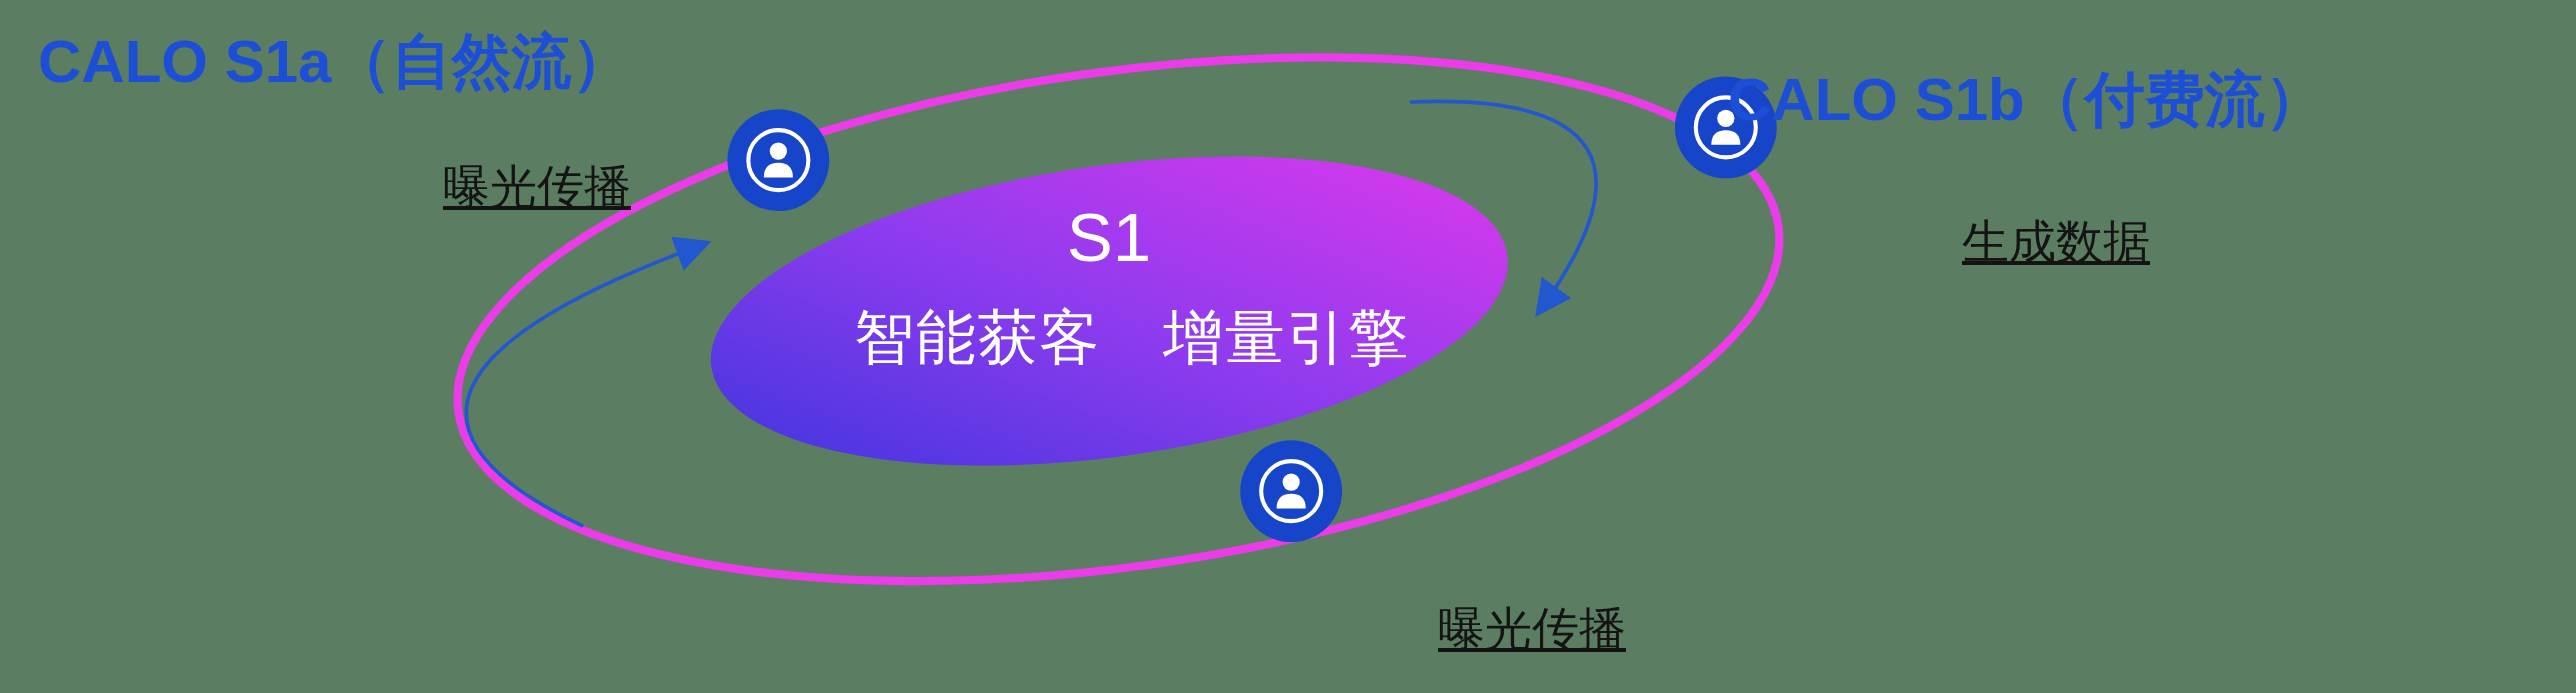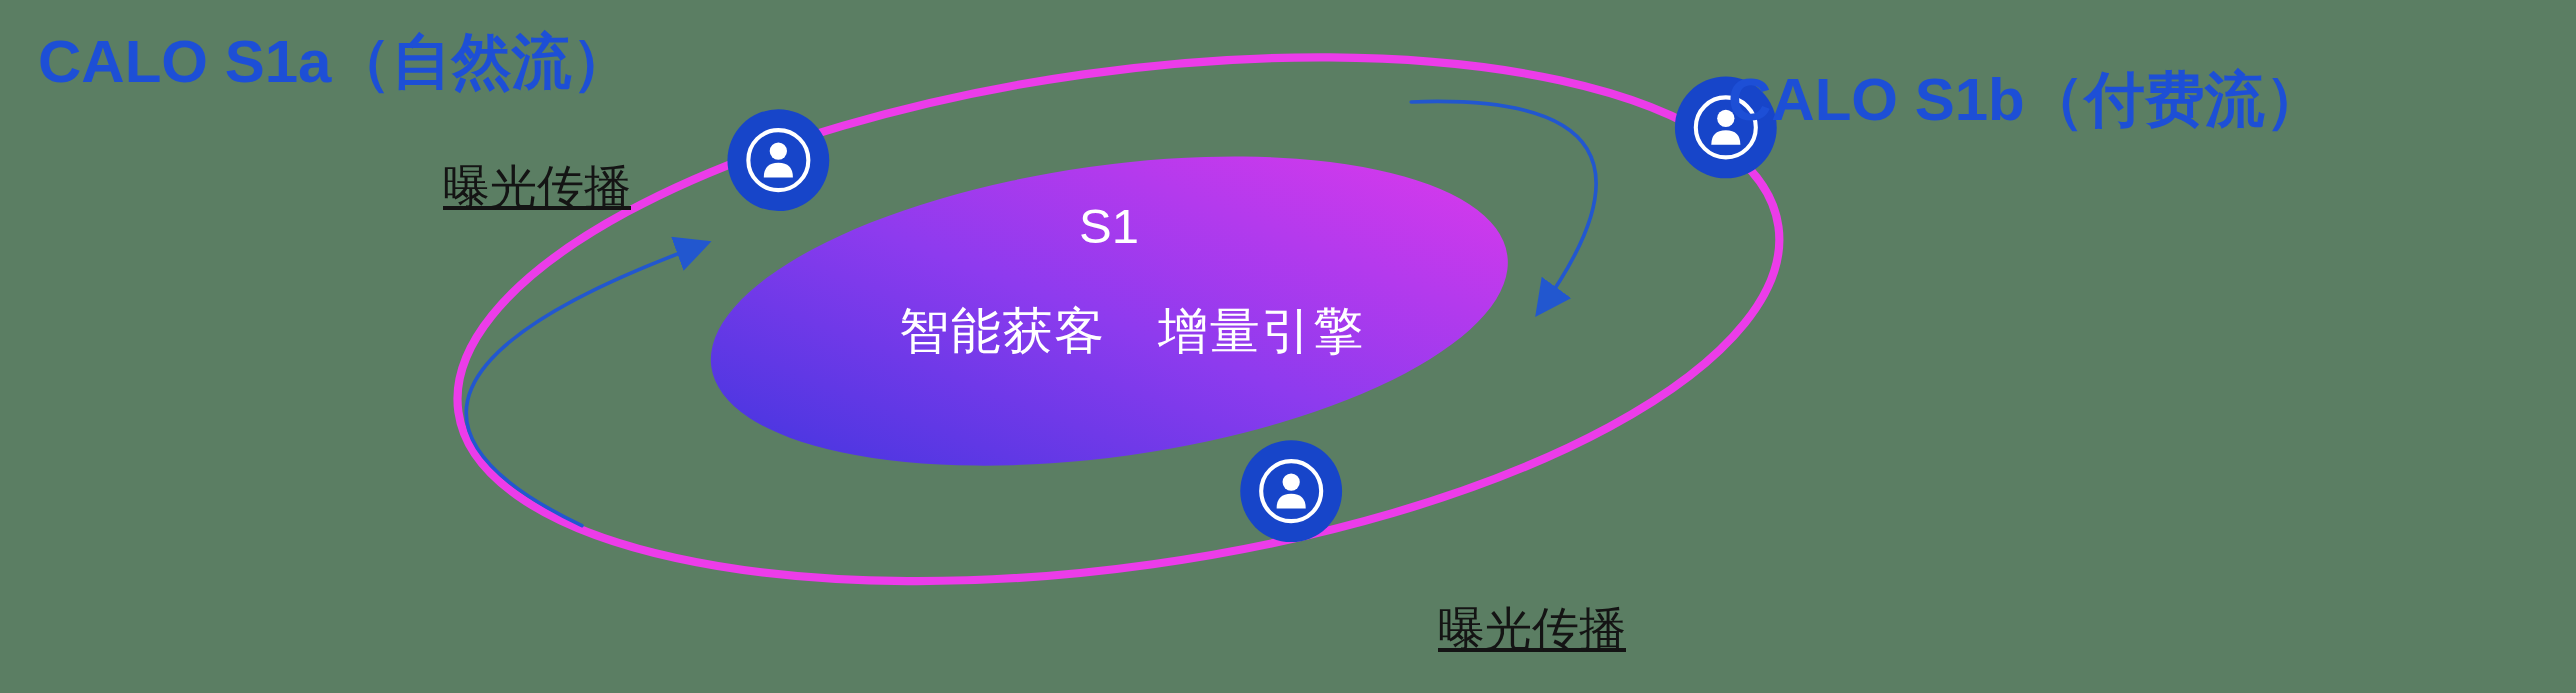--- a/index.html
+++ b/index.html
@@ -12,29 +12,29 @@
     overflow: hidden;
     font-family: "Liberation Sans", "DejaVu Sans", sans-serif;
   }
   .stage > svg { position: absolute; left: 0; top: 0; }
   .label { position: absolute; white-space: nowrap; line-height: 1.15; }
   .label.title { font-size: 60px; font-weight: 600; color: #1d4fd6; }
   .label.sub { font-size: 47px; font-weight: 500; color: #141414; text-decoration: underline; }
   .core-title {
     position: absolute;
     color: #ffffff;
-    font-size: 49px;
+    font-size: 69px;
     font-weight: 500;
     transform: translateX(-50%);
     white-space: nowrap;
   }
   .core-sub {
     position: absolute;
     color: #ffffff;
-    font-size: 50px;
+    font-size: 60px;
     font-weight: 400;
     letter-spacing: 1.8px;
     transform: translateX(-50%);
     white-space: nowrap;
   }
 </style>
 </head>
 <body>
 
 <div class="stage">
@@ -86,17 +86,18 @@
     </g>
   </svg>
 
   <div class="core-title" style="left:1109px; top:198px">S1</div>
   <div class="core-sub" style="left:1132px; top:298px">智能获客　增量引擎</div>
 
   <div class="label title" style="left:38px; top:27px">CALO S1a（自然流）</div>
   <div class="label sub" style="left:443px; top:160px">曝光传播</div>
 
   <div class="label title" style="left:1728px; top:65px">CALO S1b（付费流）</div>
+  <div class="label sub" style="left:1962px; top:215px">生成数据</div>
 
   <div class="label sub" style="left:1438px; top:602px">曝光传播</div>
 
 </div>
 
 
 </body></html>

